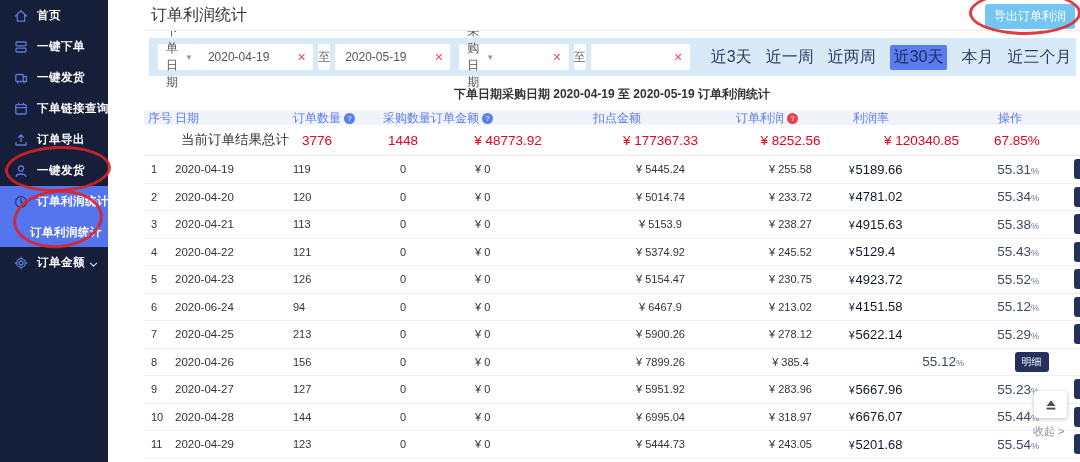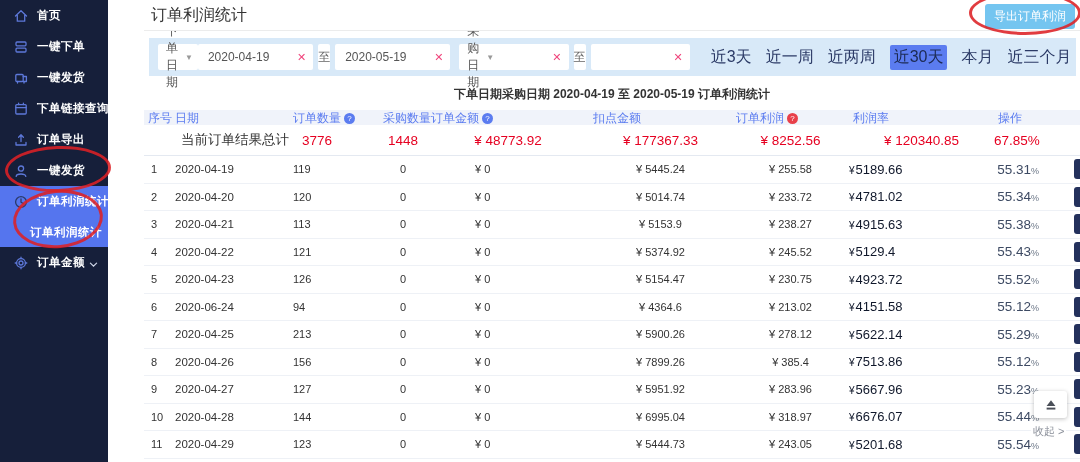--- a/index.html
+++ b/index.html
@@ -349,21 +349,21 @@
           <div class="c-act">
             <button class="detail-btn">明细</button>
           </div>
         </div>
         <div class="grid trow">
           <div class="c-seq">6</div>
           <div class="c-date">2020-06-24</div>
           <div class="c-orders">94</div>
           <div class="c-purch">0</div>
           <div class="c-pamt">¥ 0</div>
-          <div class="c-oamt">¥ 4364.6</div>
+          <div class="c-oamt">¥ 6467.9</div>
           <div class="c-ded">¥ 213.02</div>
           <div class="c-profit"><span class="yen">¥</span><span>4151.58</span></div>
           <div class="c-rate"><span>55.12</span><span class="pct">%</span></div>
           <div class="c-act">
             <button class="detail-btn">明细</button>
           </div>
         </div>
         <div class="grid trow">
           <div class="c-seq">7</div>
           <div class="c-date">2020-04-25</div>
@@ -379,21 +379,20 @@
           </div>
         </div>
         <div class="grid trow">
           <div class="c-seq">8</div>
           <div class="c-date">2020-04-26</div>
           <div class="c-orders">156</div>
           <div class="c-purch">0</div>
           <div class="c-pamt">¥ 0</div>
           <div class="c-oamt">¥ 7899.26</div>
           <div class="c-ded">¥ 385.4</div>
-          <div class="c-profit"><span class="yen">¥</span><span>7513.86</span></div>
           <div class="c-rate"><span>55.12</span><span class="pct">%</span></div>
           <div class="c-act">
             <button class="detail-btn">明细</button>
           </div>
         </div>
         <div class="grid trow">
           <div class="c-seq">9</div>
           <div class="c-date">2020-04-27</div>
           <div class="c-orders">127</div>
           <div class="c-purch">0</div>

